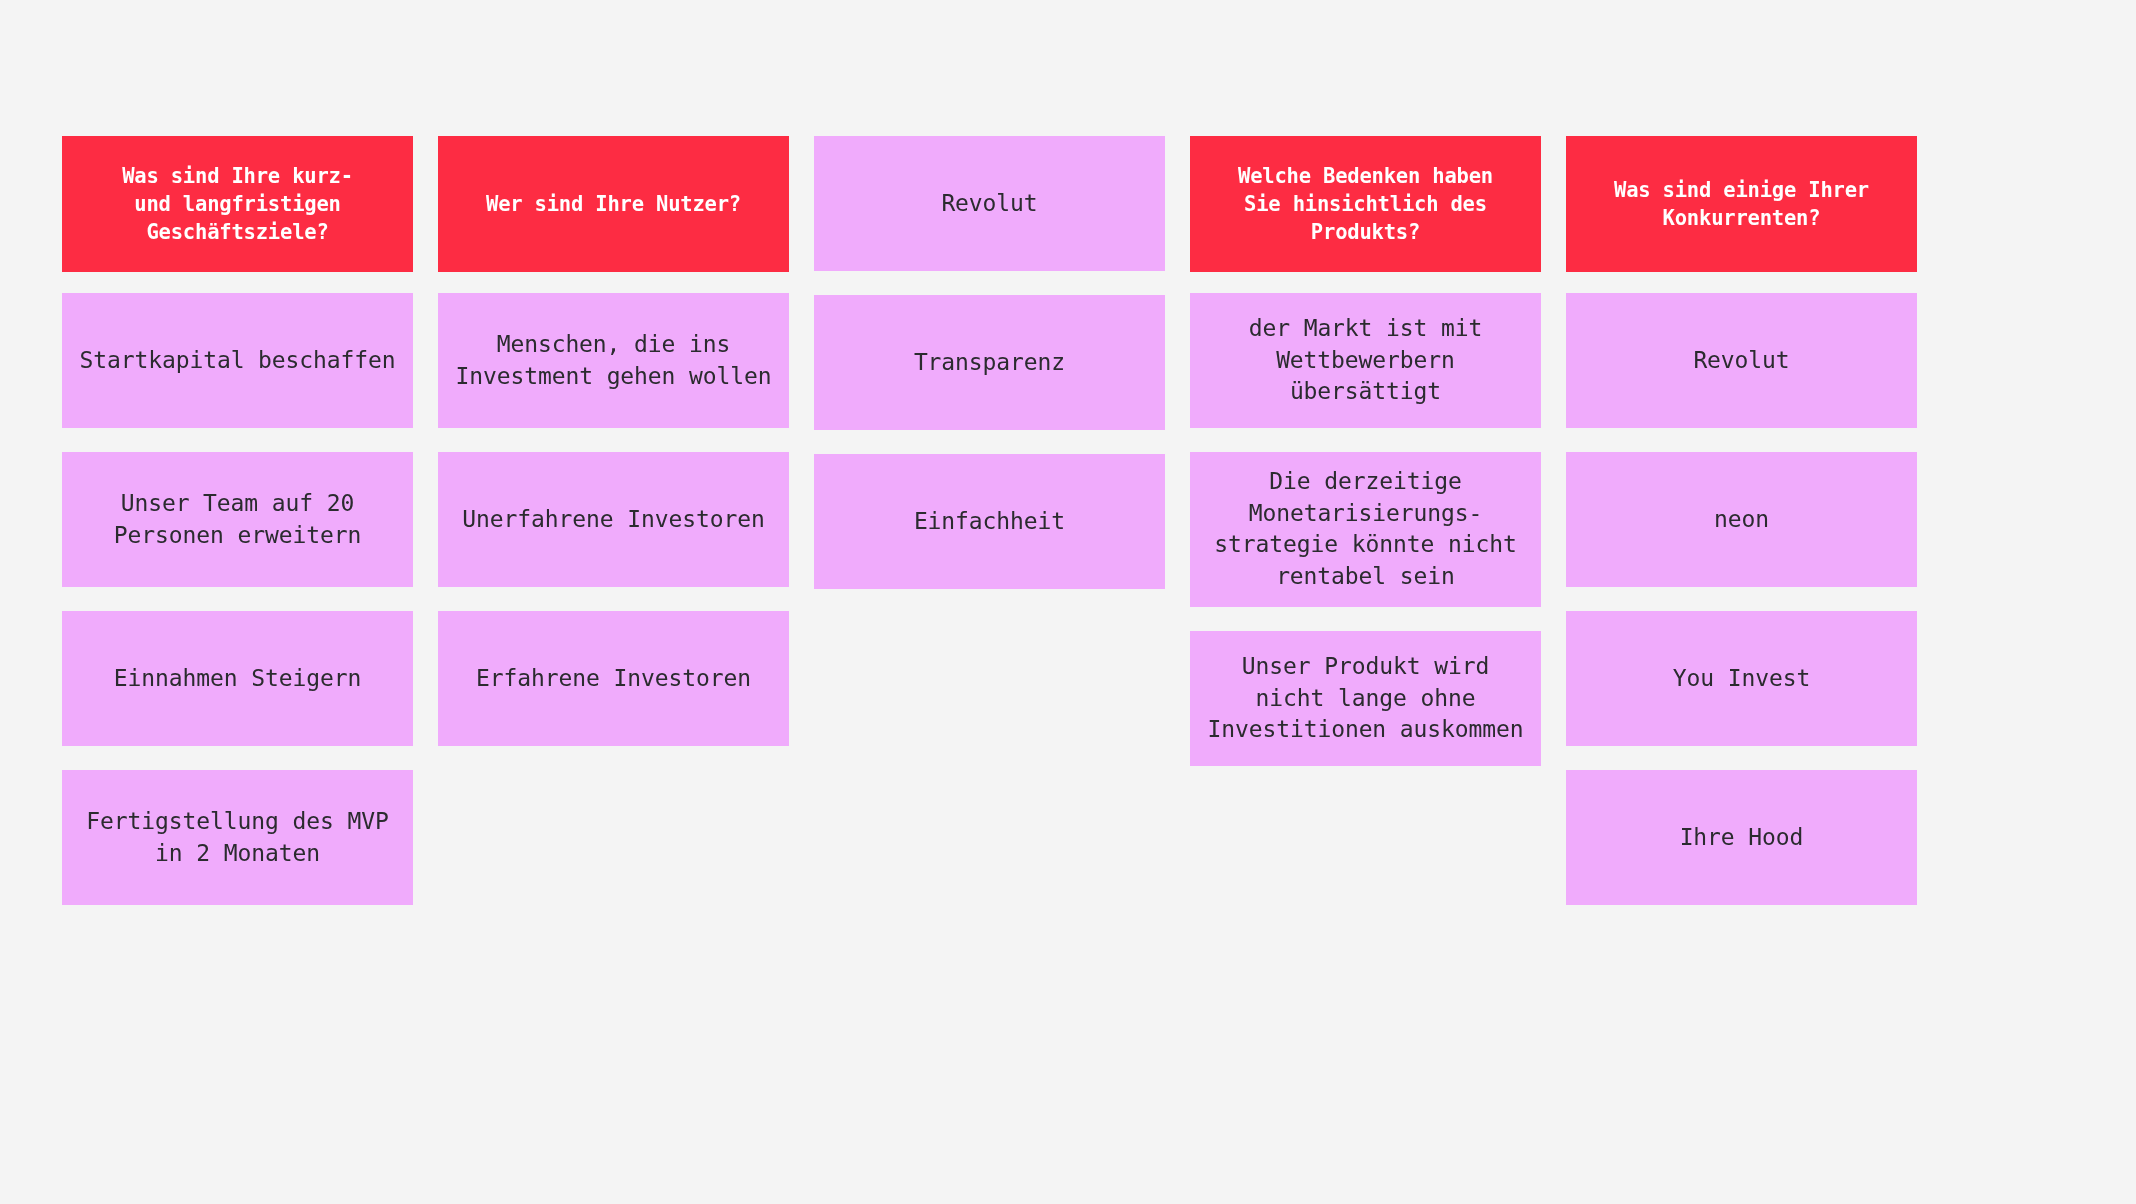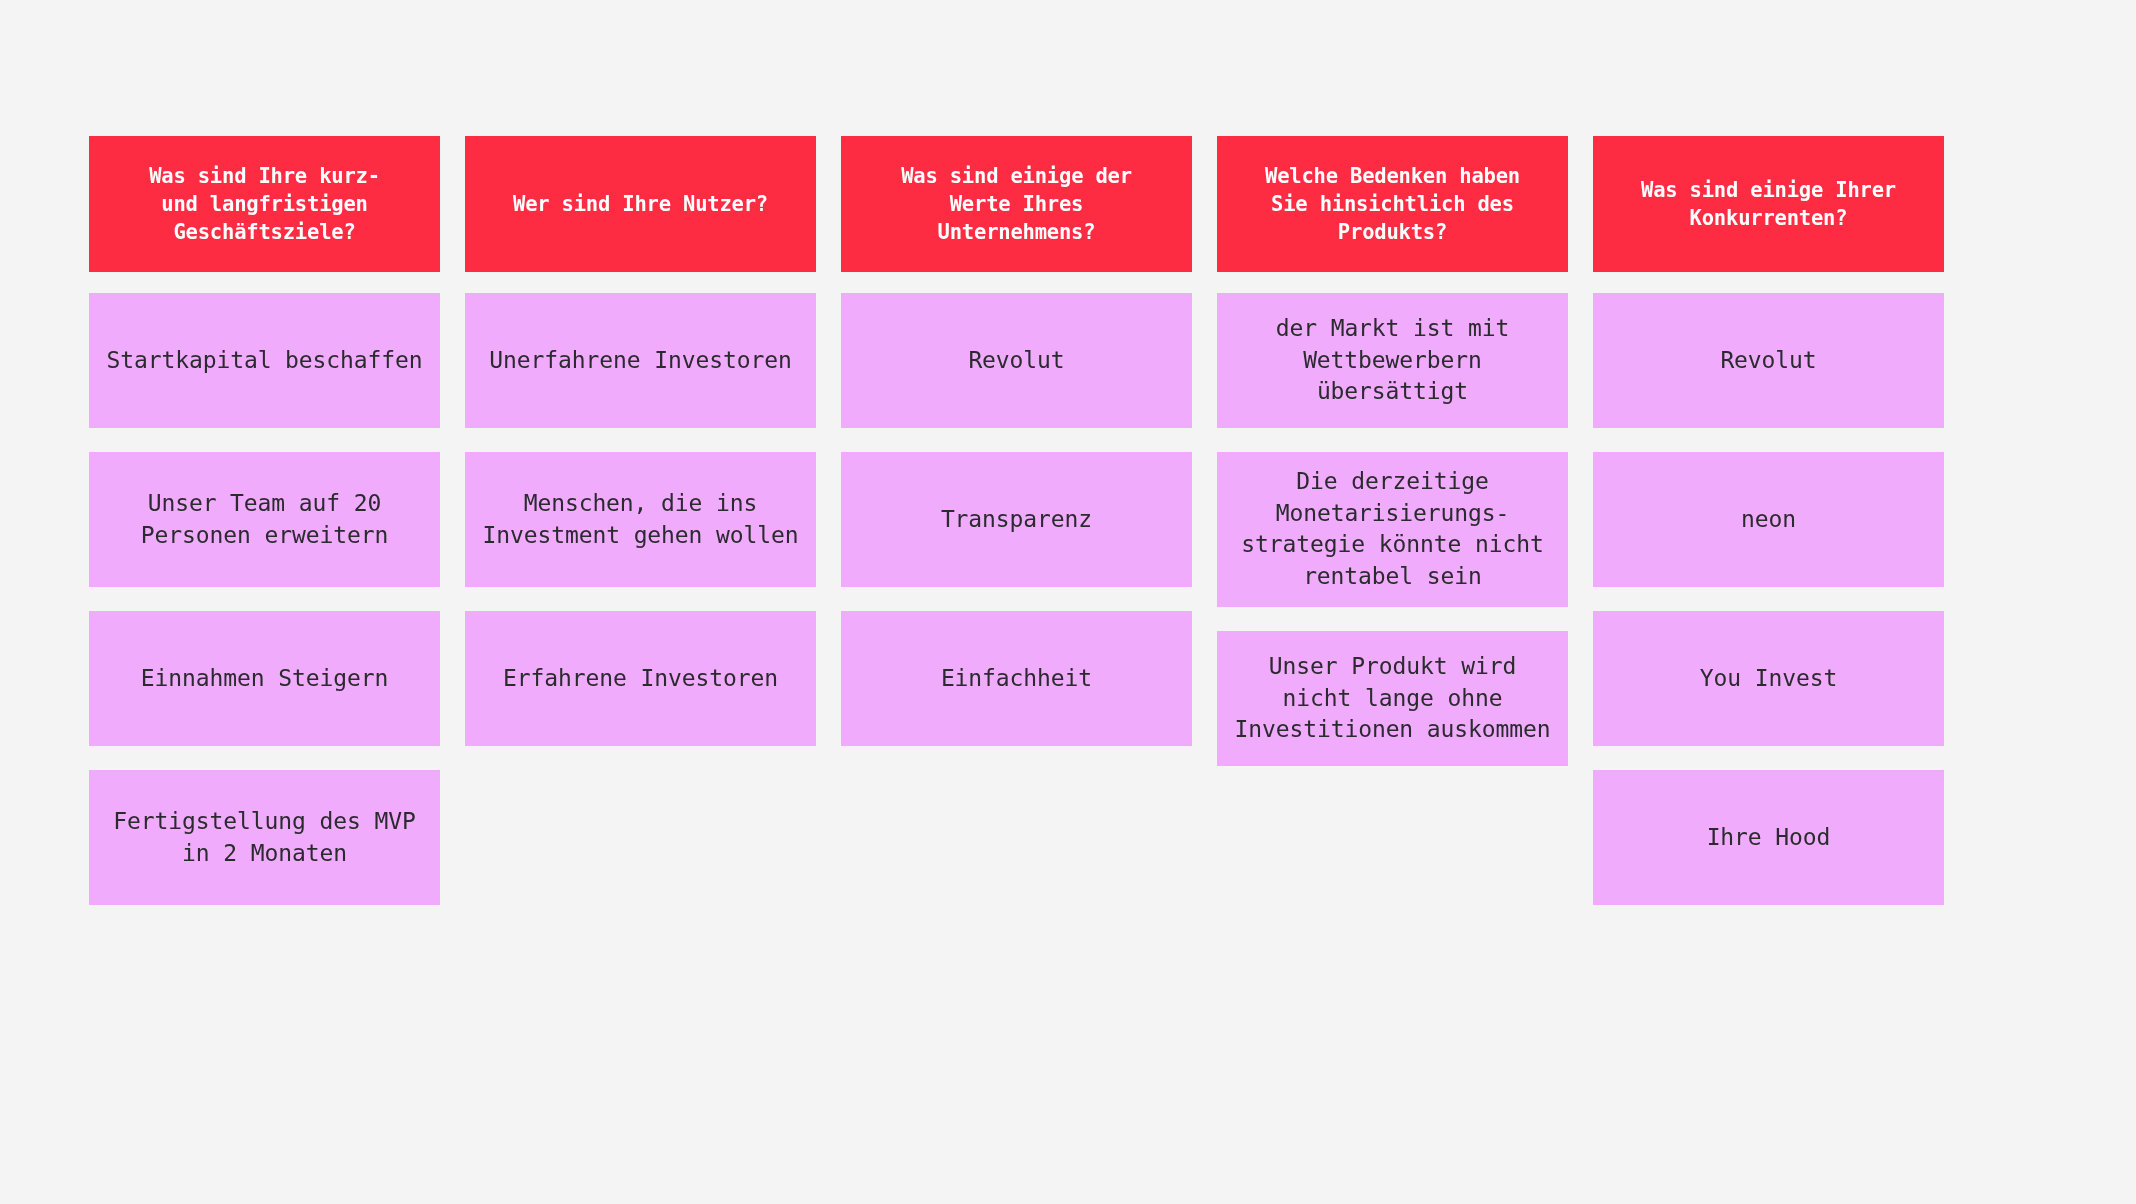--- a/index.html
+++ b/index.html
@@ -13,21 +13,21 @@
     background: #f4f4f4;
     font-family: "DejaVu Sans Mono", "Liberation Mono", monospace;
     overflow: hidden;
   }
 
   #board {
     position: relative;
     width: 2136px;
     height: 1204px;
     box-sizing: border-box;
-    padding: 136px 0 0 89px;
+    padding: 136px 0 0 62px;
   }
 
   .columns {
     display: flex;
     flex-direction: row;
     align-items: flex-start;
     gap: 25px;
   }
 
   .column {
@@ -94,31 +94,28 @@
 Personen erweitern</div>
         <div class="card">Einnahmen Steigern</div>
         <div class="card">Fertigstellung des MVP
 in 2 Monaten</div>
       </div>
     </div>
 
     <div class="column">
       <div class="column-header">Wer sind Ihre Nutzer?</div>
       <div class="card-list">
-        <div class="card">Unerfahrene Investoren</div>
         <div class="card">Menschen, die ins
 Investment gehen wollen</div>
+        <div class="card">Unerfahrene Investoren</div>
         <div class="card">Erfahrene Investoren</div>
       </div>
     </div>
 
     <div class="column">
-      <div class="column-header">Was sind einige der
-Werte Ihres
-Unternehmens?</div>
       <div class="card-list">
         <div class="card">Revolut</div>
         <div class="card">Transparenz</div>
         <div class="card">Einfachheit</div>
       </div>
     </div>
 
     <div class="column">
       <div class="column-header">Welche Bedenken haben
 Sie hinsichtlich des

